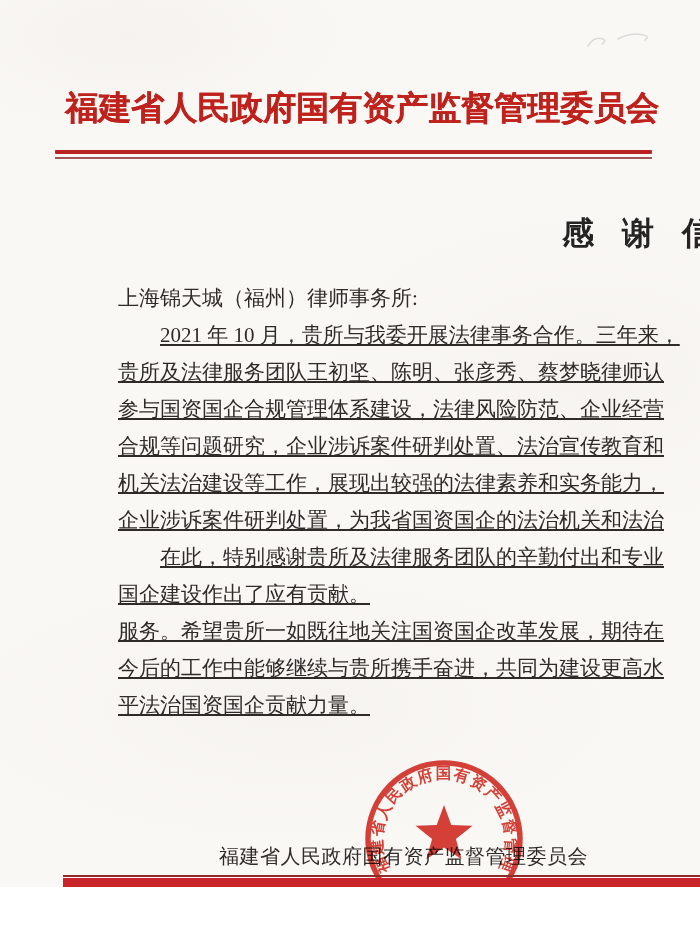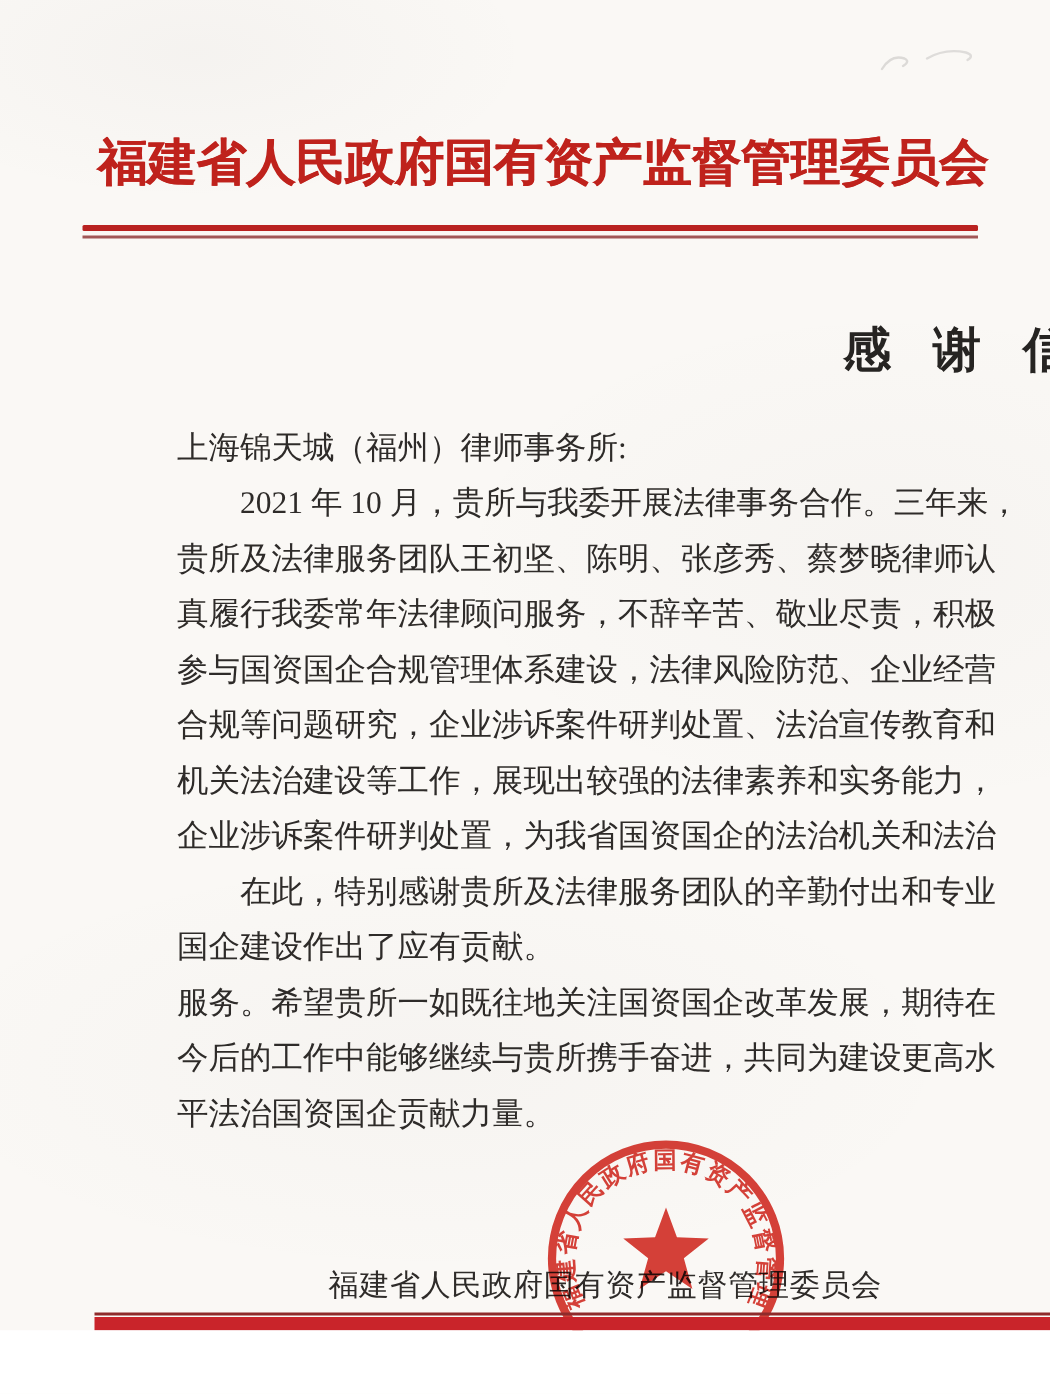--- a/index.html
+++ b/index.html
@@ -57,20 +57,21 @@
     font-size: 21px;
     line-height: 37px;
     color: #2e2b29;
     margin-left: 28px;
   }
   .salutation { text-align: left; }
   .bline {
     text-align: justify;
     text-align-last: justify;
     white-space: nowrap;
+    text-decoration: underline;
   }
   .bline.indent { text-indent: 2em; }
   .bline.last { text-align-last: left; white-space: normal; }
   .signature {
     position: absolute;
     top: 843px; left: 0; width: 588px;
     text-align: right;
     font-size: 20px;
     color: #2e2b29;
     letter-spacing: 0.5px;
@@ -127,21 +128,20 @@
   <div class="rule-thick"></div>
   <div class="rule-thin"></div>
 
   <div class="doc-title">感 谢 信</div>
 
   <div class="body-block">
     <div class="salutation">上海锦天城（福州）律师事务所:</div>
     <div>
         <div class="bline indent">2021 年 10 月，贵所与我委开展法律事务合作。三年来，</div>
         <div class="bline">贵所及法律服务团队王初坚、陈明、张彦秀、蔡梦晓律师认</div>
-        <div class="bline">真履行我委常年法律顾问服务，不辞辛苦、敬业尽责，积极</div>
         <div class="bline">参与国资国企合规管理体系建设，法律风险防范、企业经营</div>
         <div class="bline">合规等问题研究，企业涉诉案件研判处置、法治宣传教育和</div>
         <div class="bline">机关法治建设等工作，展现出较强的法律素养和实务能力，</div>
         <div class="bline">企业涉诉案件研判处置，为我省国资国企的法治机关和法治</div>
         <div class="bline indent">在此，特别感谢贵所及法律服务团队的辛勤付出和专业</div>
         <div class="bline last">国企建设作出了应有贡献。</div>
         <div class="bline">服务。希望贵所一如既往地关注国资国企改革发展，期待在</div>
         <div class="bline">今后的工作中能够继续与贵所携手奋进，共同为建设更高水</div>
         <div class="bline last">平法治国资国企贡献力量。</div>
       </div>

